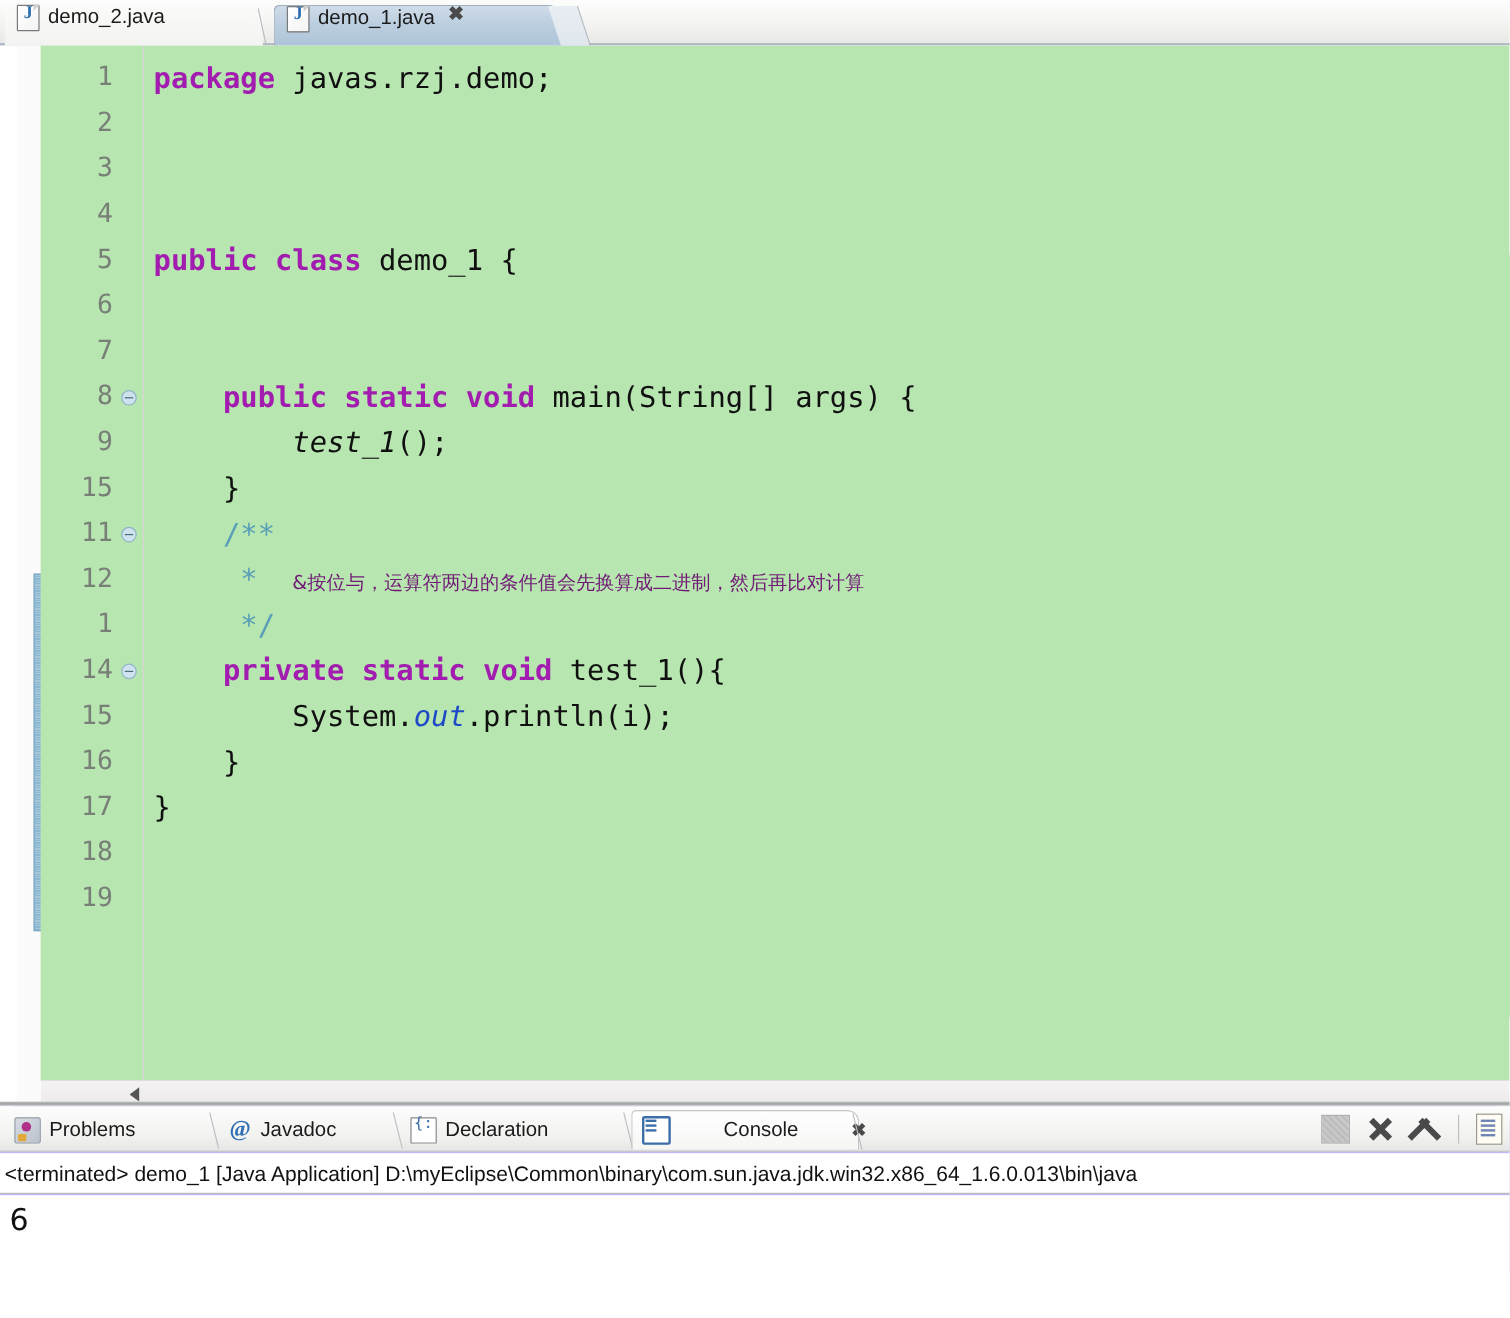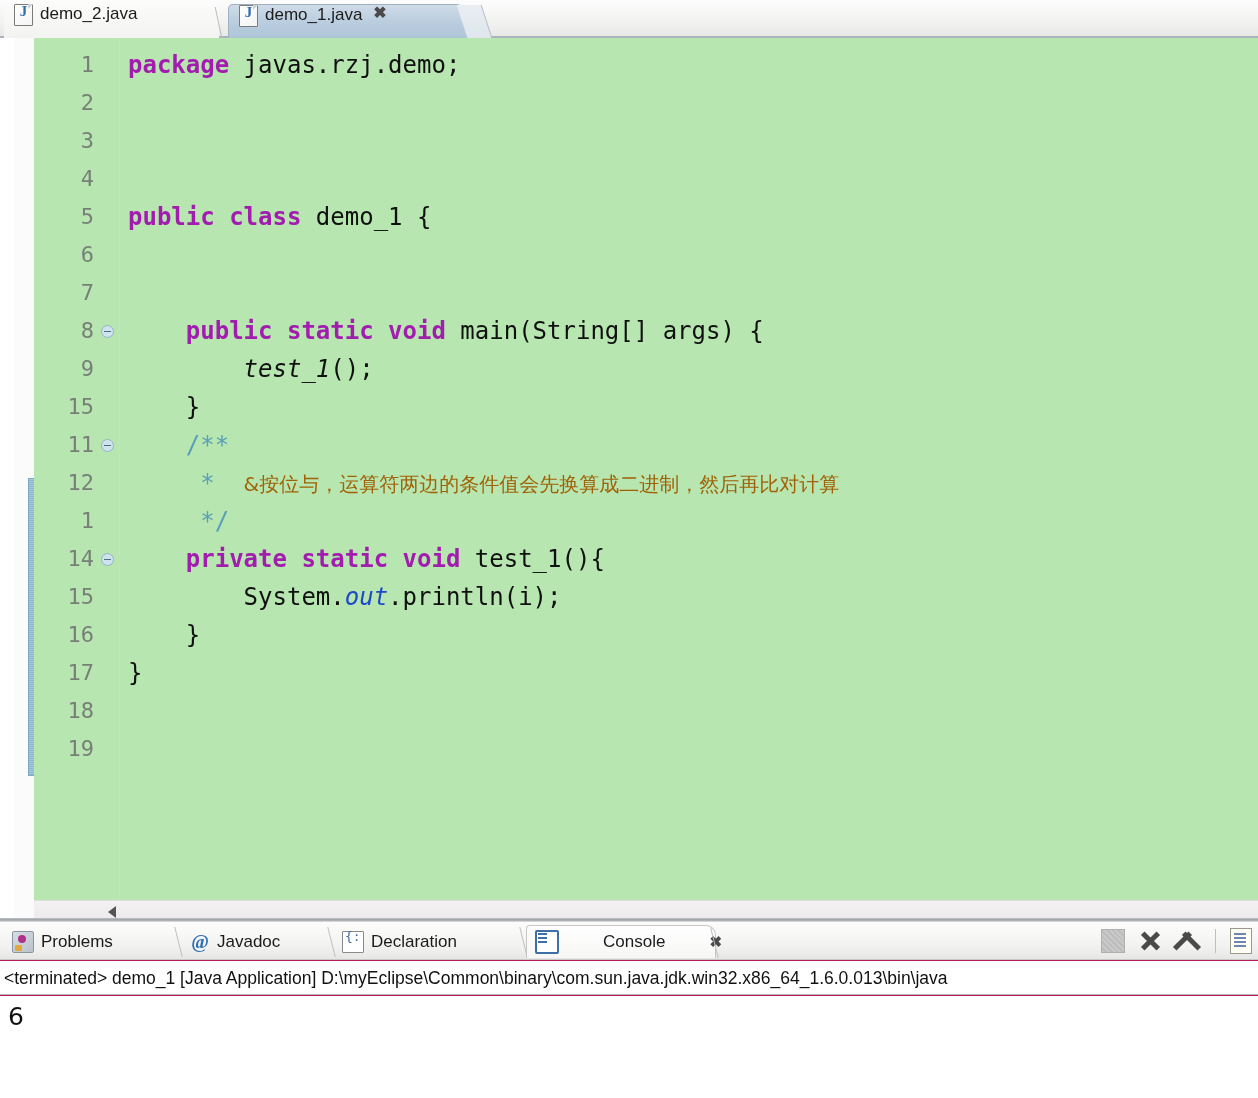--- a/index.html
+++ b/index.html
@@ -193,21 +193,21 @@
     font-size: 24px;
     color: #101010;
     white-space: pre;
     padding-left: 7px;
   }
   .cline.hl {
     background: #dfe8f7;
   }
   .kw  { color: #a21caf; font-weight: bold; }
   .cmt { color: #5a9fb8; }
-  .cmt-cn { color: #a16207; font-family: "DejaVu Sans", sans-serif; font-size: 20px; }
+  .cmt-cn { color: #701a75; font-family: "DejaVu Sans", sans-serif; font-size: 16px; }
   .stat { font-style: italic; }
   .field { color: #1e49c7; font-style: italic; }
 
   
   .hscroll {
     position: absolute;
     left: 34px; top: 862px;
     right: 0;
     height: 22px;
     background: linear-gradient(to bottom,#f4f2f2 0%,#ebe9e9 100%);
@@ -228,21 +228,21 @@
     width: 1258px; height: 4px;
     background: linear-gradient(to bottom,#c2c2c2 0%, #9aa0a6 50%, #e6e6e6 100%);
   }
 
   
   .console-panel {
     position: absolute;
     left: 0; top: 922px;
     width: 1258px;
     height: 176px;
-    background: #be185d;
+    background: #c4b5fd;
     border-radius: 12px;
   }
   .console-tabbar {
     position: absolute;
     left: 0; top: 0;
     width: 1258px; height: 38px;
     background: linear-gradient(to bottom,#fdfdfd 0%,#f1f1ef 70%,#e6e6e4 100%);
     border-bottom: 1px solid #c8c8c8;
     box-sizing: border-box;
   }

